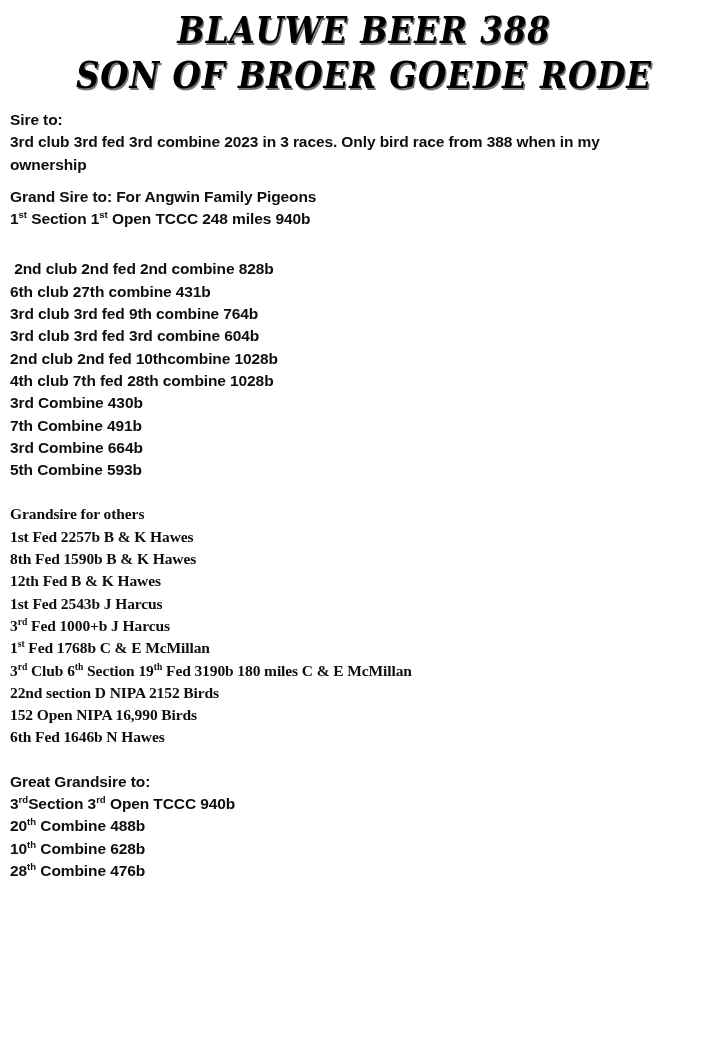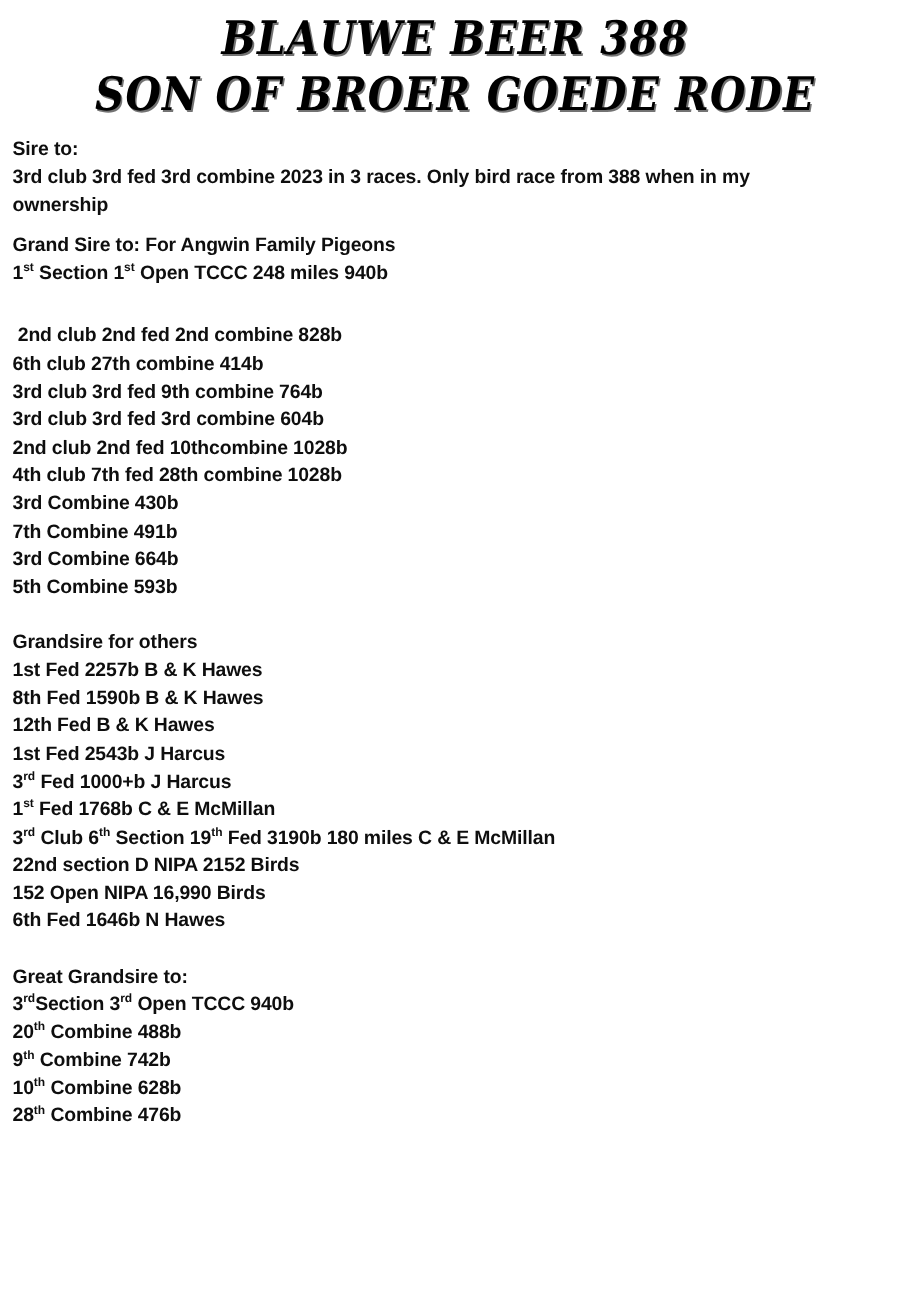--- a/index.html
+++ b/index.html
@@ -48,21 +48,21 @@
   }
   .line sup {
     font-size: 62%;
     line-height: 0;
     vertical-align: super;
     letter-spacing: 0;
   }
   .block-sire-to        { margin-bottom: 10px; }
   .block-grand-sire     { margin-bottom: 28px; }
   .block-race-results   { margin-bottom: 22px; }
-  .block-grandsire-others { margin-bottom: 22px; }
+  .block-grandsire-others { margin-bottom: 22px; font-family: Liberation Serif, serif; }
   .block-great-grandsire  { margin-bottom: 16px; }
 </style>
 </head>
 <body>
 
 <div class="page">
   <div class="title-wrap">
     <h1 class="title">BLAUWE BEER 388</h1>
     <h1 class="title">SON OF BROER GOEDE RODE</h1>
   </div>
@@ -71,21 +71,21 @@
         <div class="line">Sire to:</div>
         <div class="line">3rd club 3rd fed 3rd combine 2023 in 3 races. Only bird race from 388 when in my</div>
         <div class="line">ownership</div>
       </div>
       <div class="block block-grand-sire">
         <div class="line">Grand Sire to: For Angwin Family Pigeons</div>
         <div class="line">1<sup>st</sup> Section 1<sup>st</sup> Open TCCC 248 miles 940b</div>
       </div>
       <div class="block block-race-results">
         <div class="line"> 2nd club 2nd fed 2nd combine 828b</div>
-        <div class="line">6th club 27th combine 414b</div>
+        <div class="line">6th club 27th combine 431b</div>
         <div class="line">3rd club 3rd fed 9th combine 764b</div>
         <div class="line">3rd club 3rd fed 3rd combine 604b</div>
         <div class="line">2nd club 2nd fed 10thcombine 1028b</div>
         <div class="line">4th club 7th fed 28th combine 1028b</div>
         <div class="line">3rd Combine 430b</div>
         <div class="line">7th Combine 491b</div>
         <div class="line">3rd Combine 664b</div>
         <div class="line">5th Combine 593b</div>
       </div>
       <div class="block block-grandsire-others">
@@ -98,18 +98,17 @@
         <div class="line">1<sup>st</sup> Fed 1768b C &amp; E McMillan</div>
         <div class="line">3<sup>rd</sup> Club 6<sup>th</sup> Section 19<sup>th</sup> Fed 3190b 180 miles C &amp; E McMillan</div>
         <div class="line">22nd section D NIPA 2152 Birds</div>
         <div class="line">152 Open NIPA 16,990 Birds</div>
         <div class="line">6th Fed 1646b N Hawes</div>
       </div>
       <div class="block block-great-grandsire">
         <div class="line">Great Grandsire to:</div>
         <div class="line">3<sup>rd</sup>Section 3<sup>rd</sup> Open TCCC 940b</div>
         <div class="line">20<sup>th</sup> Combine 488b</div>
-        <div class="line">9<sup>th</sup> Combine 742b</div>
         <div class="line">10<sup>th</sup> Combine 628b</div>
         <div class="line">28<sup>th</sup> Combine 476b</div>
       </div>
     </div>
 </div>
 
 </body></html>

